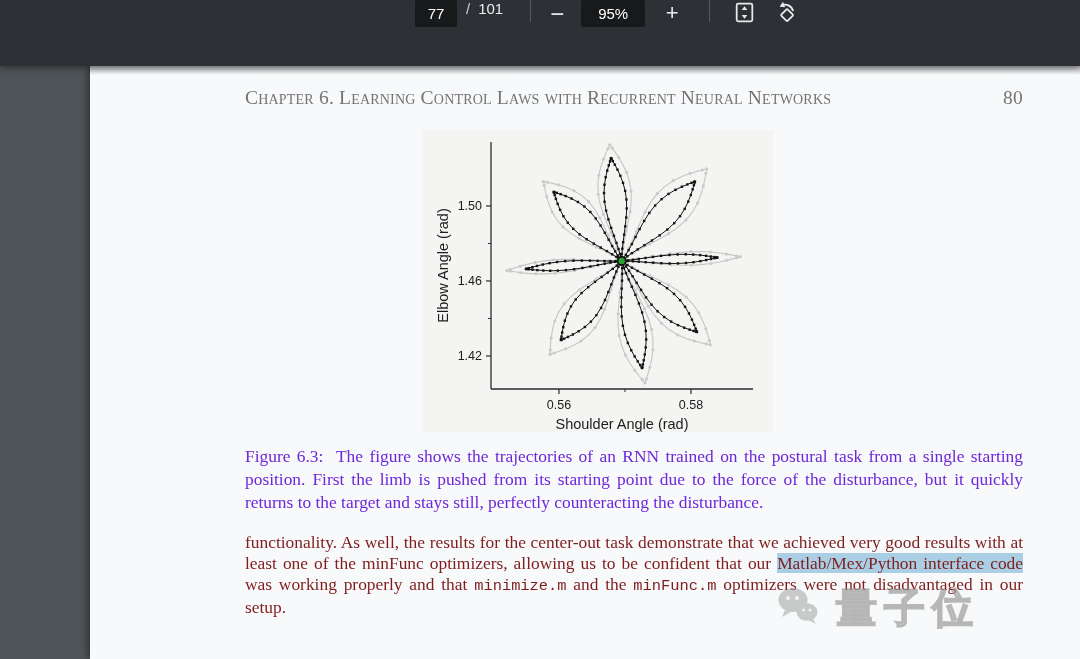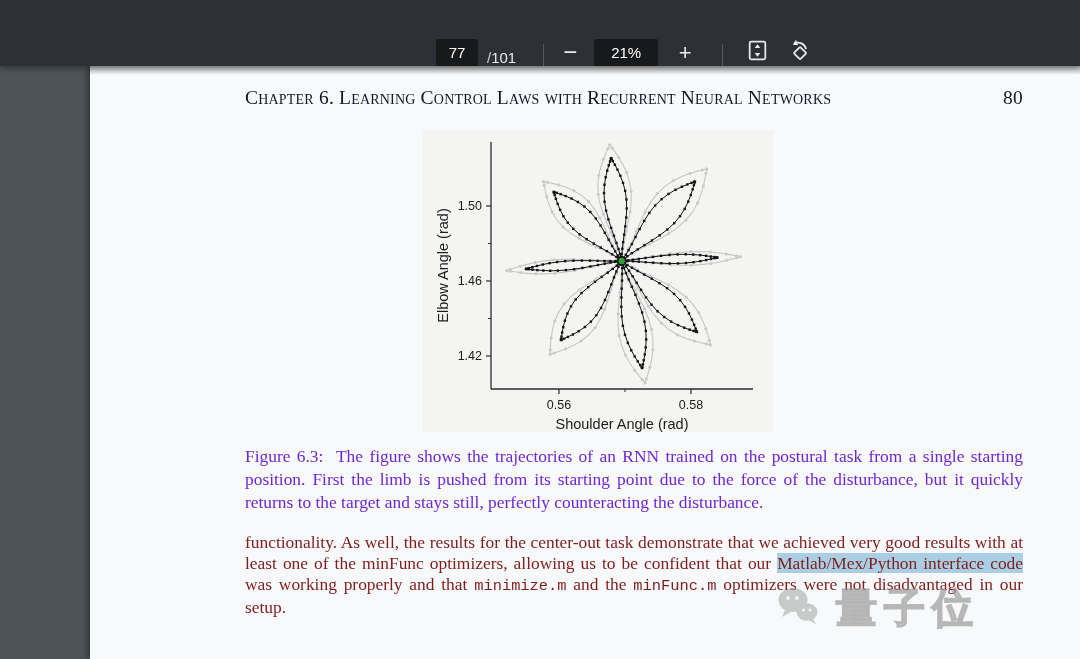--- a/index.html
+++ b/index.html
@@ -5,47 +5,47 @@
   * { margin:0; padding:0; box-sizing:border-box; }
   html,body { background:#202124; }
   .screen { position:relative; width:1080px; height:659px; overflow:hidden;
             font-family:"Liberation Sans", sans-serif; }
 
   
   .toolbar { position:relative; width:1080px; height:66px; background:#2d3034;
              box-shadow:0 2px 6px rgba(0,0,0,0.4); z-index:5; }
   .tb-title { position:absolute; left:28px; top:50%; transform:translateY(-54%);
               color:#e9eaec; font-size:16px; font-weight:500; letter-spacing:0.2px; }
-  .tb-controls { position:absolute; left:436px; top:0; height:100%;
-                 display:flex; align-items:flex-end; color:#e9eaec; }
+  .tb-controls { position:absolute; left:415px; top:0; height:100%;
+                 display:flex; align-items:flex-start; color:#e9eaec; }
   .page-box { width:42px; height:27px; background:#18191b; border:none; border-radius:2px;
               color:#fff; font-size:15px; text-align:center; font-family:"Liberation Sans",sans-serif; }
   .slash { margin-left:9px; color:#cfd1d4; font-size:15px; }
-  .page-count { font-size:15px; }
+  .page-count { margin-left:8px; font-size:15px; }
   .tb-divider { width:1px; height:22px; background:#55595d; margin-left:27px; }
   .tb-btn { background:none; border:none; color:#e9eaec; cursor:pointer;
             display:flex; align-items:center; justify-content:center; padding:0; }
   .zoom-out-btn { margin-left:16px; font-size:24px; font-weight:300; width:20px; }
   .zoom-box { margin-left:14px; width:64px; height:27px; background:#18191b; border-radius:2px;
               color:#fff; font-size:15px; display:flex; align-items:center; justify-content:center; }
   .zoom-in-btn { margin-left:17px; font-size:22px; font-weight:300; width:20px; }
   .icon-btn { margin-left:20px; width:28px; height:28px; }
   .icon-btn + .icon-btn { margin-left:13px; }
 
   
   .viewer { position:relative; width:1080px; height:593px; background:#4e5357; overflow:hidden; }
   .page { position:absolute; left:90px; top:0; width:990px; height:593px; background:#f8f9fa;
           box-shadow:-3px 0 6px rgba(0,0,0,0.35); }
   .page::before { content:""; position:absolute; left:0; right:0; top:0; height:9px;
           background:linear-gradient(rgba(0,0,0,0.30), rgba(0,0,0,0)); pointer-events:none; }
 
   .doc-header { position:absolute; left:155px; top:21px; width:778px;
           display:flex; justify-content:space-between; align-items:flex-start;
           font-family:"Liberation Serif", serif; font-variant:small-caps;
-          font-size:19.5px; color:#0f172a; letter-spacing:0.2px; }
+          font-size:19.5px; color:#737373; letter-spacing:0.2px; }
 
   .figure { position:absolute; left:333px; top:64px; width:350px; height:302px;
             background:#f4f4f2; }
   .figure svg text { font-family:"Liberation Sans", sans-serif; fill:#1c1c1c; }
 
   .caption { position:absolute; left:155px; top:379px; width:778px;
              font-family:"Liberation Serif", serif; font-size:17.4px; line-height:23.2px;
              text-align:justify; color:#6d28d9; }
   .body-text { position:absolute; left:155px; top:466px; width:778px;
              font-family:"Liberation Serif", serif; font-size:17.4px; line-height:21px;
@@ -69,21 +69,21 @@
   <header class="toolbar">
 
     <div class="tb-controls">
       <input class="page-box" readonly="" value="77" style="">
       <span class="slash">/</span>
       <span class="page-count">101</span>
 
       <span class="tb-divider"></span>
 
       <button class="tb-btn zoom-out-btn">−</button>
-      <div class="zoom-box">21%</div>
+      <div class="zoom-box">95%</div>
       <button class="tb-btn zoom-in-btn">+</button>
 
       <span class="tb-divider"></span>
 
       <button class="tb-btn icon-btn">
         <span>
           <svg width="25" height="25" viewBox="0 0 24 24">
             <rect x="4.5" y="3.5" width="15" height="17" rx="1.5" fill="none" stroke="#e9eaec" stroke-width="1.7"></rect>
             <path d="M12 6.1 L14.7 9.5 H9.3 Z" fill="#e9eaec"></path>
             <path d="M12 17.9 L9.3 14.5 H14.7 Z" fill="#e9eaec"></path>

